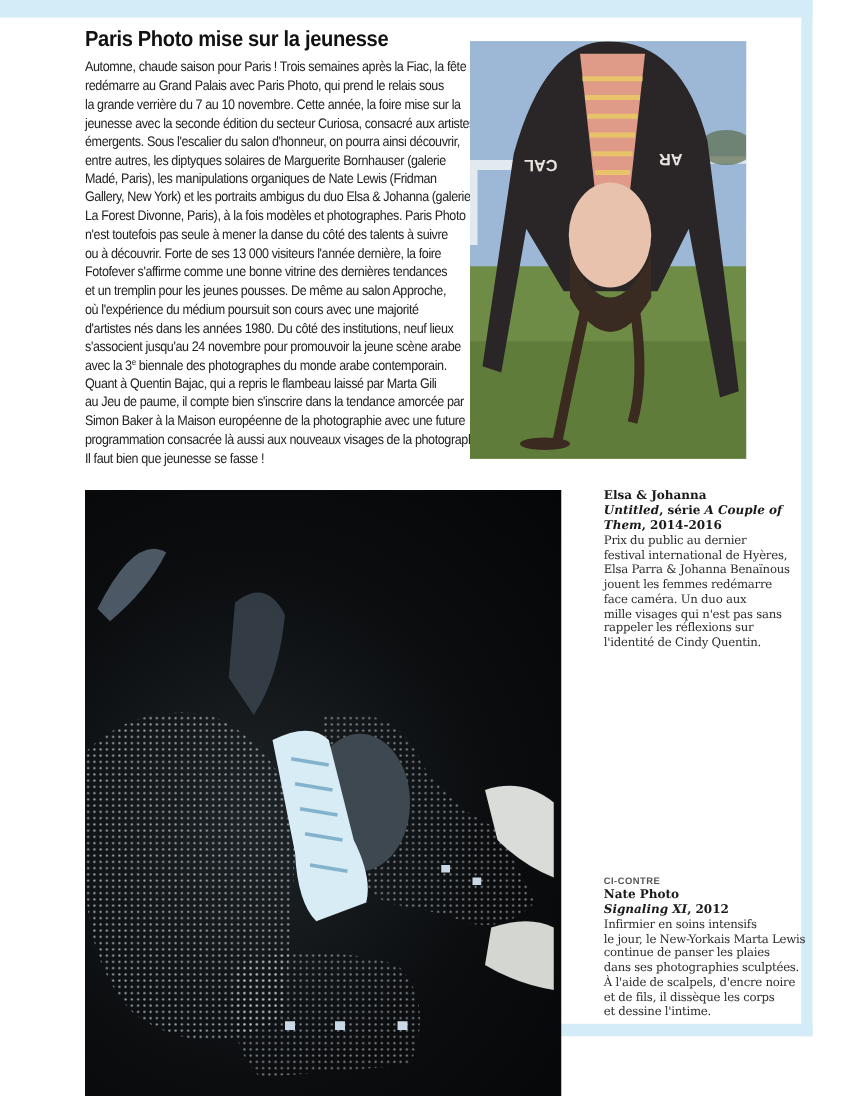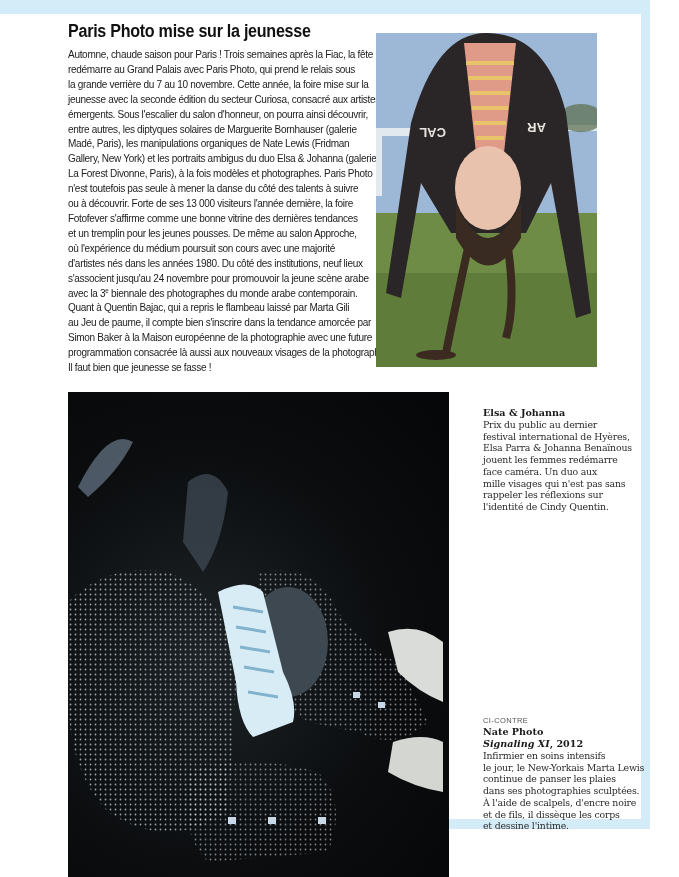--- a/index.html
+++ b/index.html
@@ -30,27 +30,27 @@
 
     .photo-top {
       position: absolute; left: 376px; top: 33px; width: 221px; height: 334px; overflow: hidden;
       background: linear-gradient(180deg, #8fb0d2 0%, #a9c3dc 35%, #c8d4dc 55%, #7f9a6a 75%, #6d8a45 100%);
     }
     .photo-bottom {
       position: absolute; left: 68px; top: 392px; width: 381px; height: 485px; overflow: hidden;
       background: radial-gradient(ellipse at 35% 55%, #1e2428 0%, #0b0d0f 55%, #050607 100%);
     }
 
-    .caption { position: absolute; font-family: "DejaVu Serif", "Liberation Serif", serif; color: #2b2b2b; margin-top: 16px; }
+    .caption { position: absolute; font-family: "DejaVu Serif", "Liberation Serif", serif; color: #2b2b2b; }
     .caption .name { font-weight: bold; font-size: 9.6px; line-height: 12px; color: #1a1a1a; }
     .caption .work { font-weight: bold; font-size: 9.6px; line-height: 12px; color: #1a1a1a; }
     .caption .work i { font-style: italic; }
     .caption .desc { font-size: 9.4px; line-height: 11.7px; letter-spacing: -0.2px; }
     .caption .desc span { display: block; white-space: nowrap; }
-    .caption .kicker { font-family: "Liberation Sans", sans-serif; font-size: 7.5px; letter-spacing: 0.4px; color: #555; line-height: 11px; }
+    .caption .kicker { font-family: "Liberation Sans", sans-serif; font-size: 7.5px; letter-spacing: 0.4px; color: #555; line-height: 11px; font-weight: bold; }
     .cap1 { left: 483px; top: 391px; width: 155px; }
     .cap2 { left: 483px; top: 699px; width: 155px; }
 
     .folio { position: absolute; left: 573px; top: 886px; white-space: nowrap; }
     .folio .mag { font-family: "DejaVu Serif", serif; font-size: 9px; color: #9cc6d6; font-weight: bold; letter-spacing: -0.2px; }
     .folio .sep { display: inline-block; width: 1px; height: 10px; background: #c9d9e0; margin: 0 4px 0 3px; vertical-align: -1px; }
     .folio .num { font-family: "Liberation Sans", sans-serif; font-size: 14px; color: #1a1a1a; }
   </style>
 </head>
 <body>
@@ -128,20 +128,21 @@
     <rect x="160" y="425" width="8" height="7" fill="#c9d8e6"></rect>
     <rect x="200" y="425" width="8" height="7" fill="#c9d8e6"></rect>
     <rect x="250" y="425" width="8" height="7" fill="#c9d8e6"></rect>
     <rect x="285" y="300" width="7" height="6" fill="#c9d8e6"></rect>
     <rect x="310" y="310" width="7" height="6" fill="#c9d8e6"></rect>
   </svg>
 </div>
 
 <div class="caption cap1">
   <div class="name">Elsa &amp; Johanna</div>
+  <div class="work"><i>Untitled</i><span>, série </span><i>A Couple of Them</i><span>, 2014-2016</span></div>
   <div class="desc">
     <span>Prix du public au dernier</span>
     <span>festival international de Hyères,</span>
     <span>Elsa Parra &amp; Johanna Benaïnous</span>
     <span>jouent les femmes redémarre</span>
     <span>face caméra. Un duo aux</span>
     <span>mille visages qui n'est pas sans</span>
     <span>rappeler les réflexions sur</span>
     <span>l'identité de Cindy Quentin.</span>
   </div>

